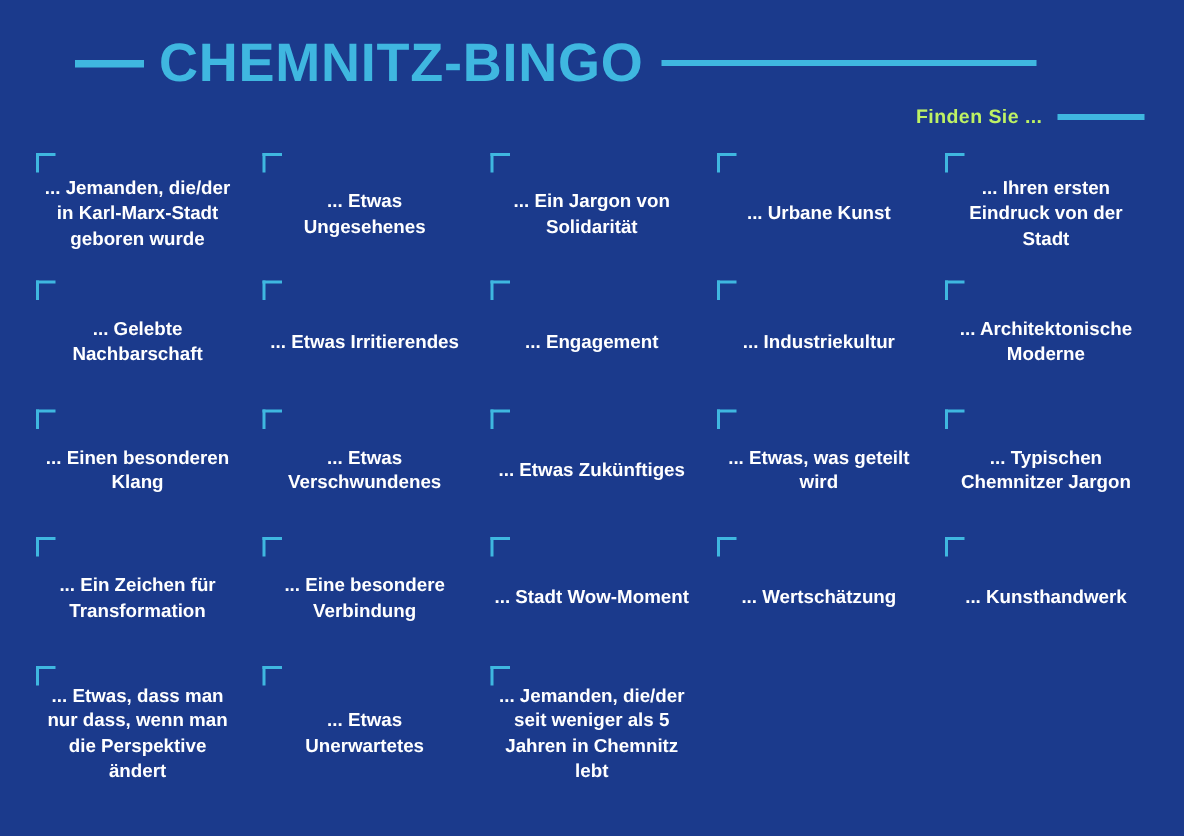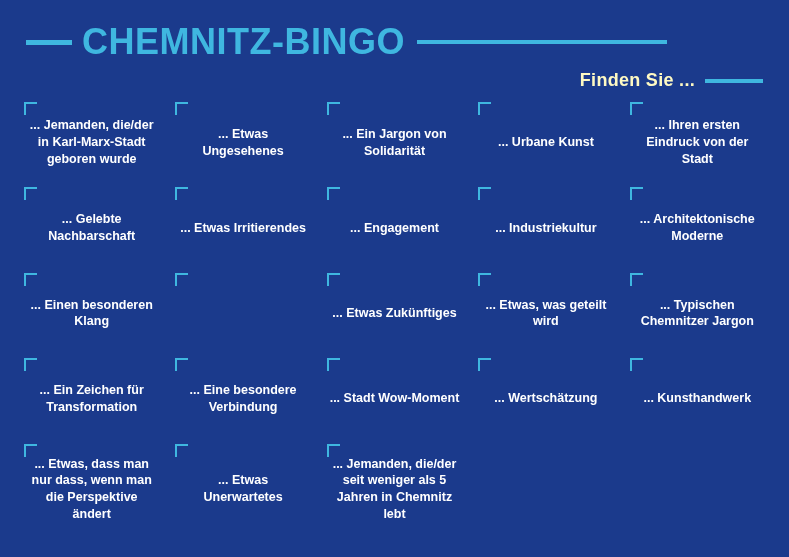--- a/index.html
+++ b/index.html
@@ -20,20 +20,21 @@
     background: #1b3a8c;
     box-sizing: border-box;
   }
 
   
   .header {
     position: relative;
     height: 92px;
     padding: 0 26px;
     box-sizing: border-box;
+    margin-left: 24px;
   }
   .title-row {
     display: flex;
     align-items: center;
     padding-top: 24px;
   }
   .dash {
     height: 5px;
     background: #3fb7e0;
     flex: 0 0 auto;
@@ -56,22 +57,22 @@
     height: 4px;
     max-width: 250px;
   }
   .sub-row {
     display: flex;
     align-items: center;
     justify-content: flex-end;
     margin-top: 10px;
   }
   .subtitle {
-    color: #fef9c3;
-    font-size: 18px;
+    color: #bef264;
+    font-size: 13px;
     font-weight: bold;
     letter-spacing: 0.3px;
   }
   .dash-sub {
     width: 58px;
     height: 4px;
     background: #3fb7e0;
     margin-left: 10px;
   }
 
@@ -171,20 +172,21 @@
       <span class="corner"></span>
       <span class="cell-text">... Architektonische Moderne</span>
     </div>
 
     <div class="cell">
       <span class="corner"></span>
       <span class="cell-text">... Einen besonderen Klang</span>
     </div>
     <div class="cell">
       <span class="corner"></span>
+      <span class="cell-text">... Etwas Verschwundenes</span>
     </div>
     <div class="cell">
       <span class="corner"></span>
       <span class="cell-text">... Etwas Zukünftiges</span>
     </div>
     <div class="cell">
       <span class="corner"></span>
       <span class="cell-text">... Etwas, was geteilt wird</span>
     </div>
     <div class="cell">

